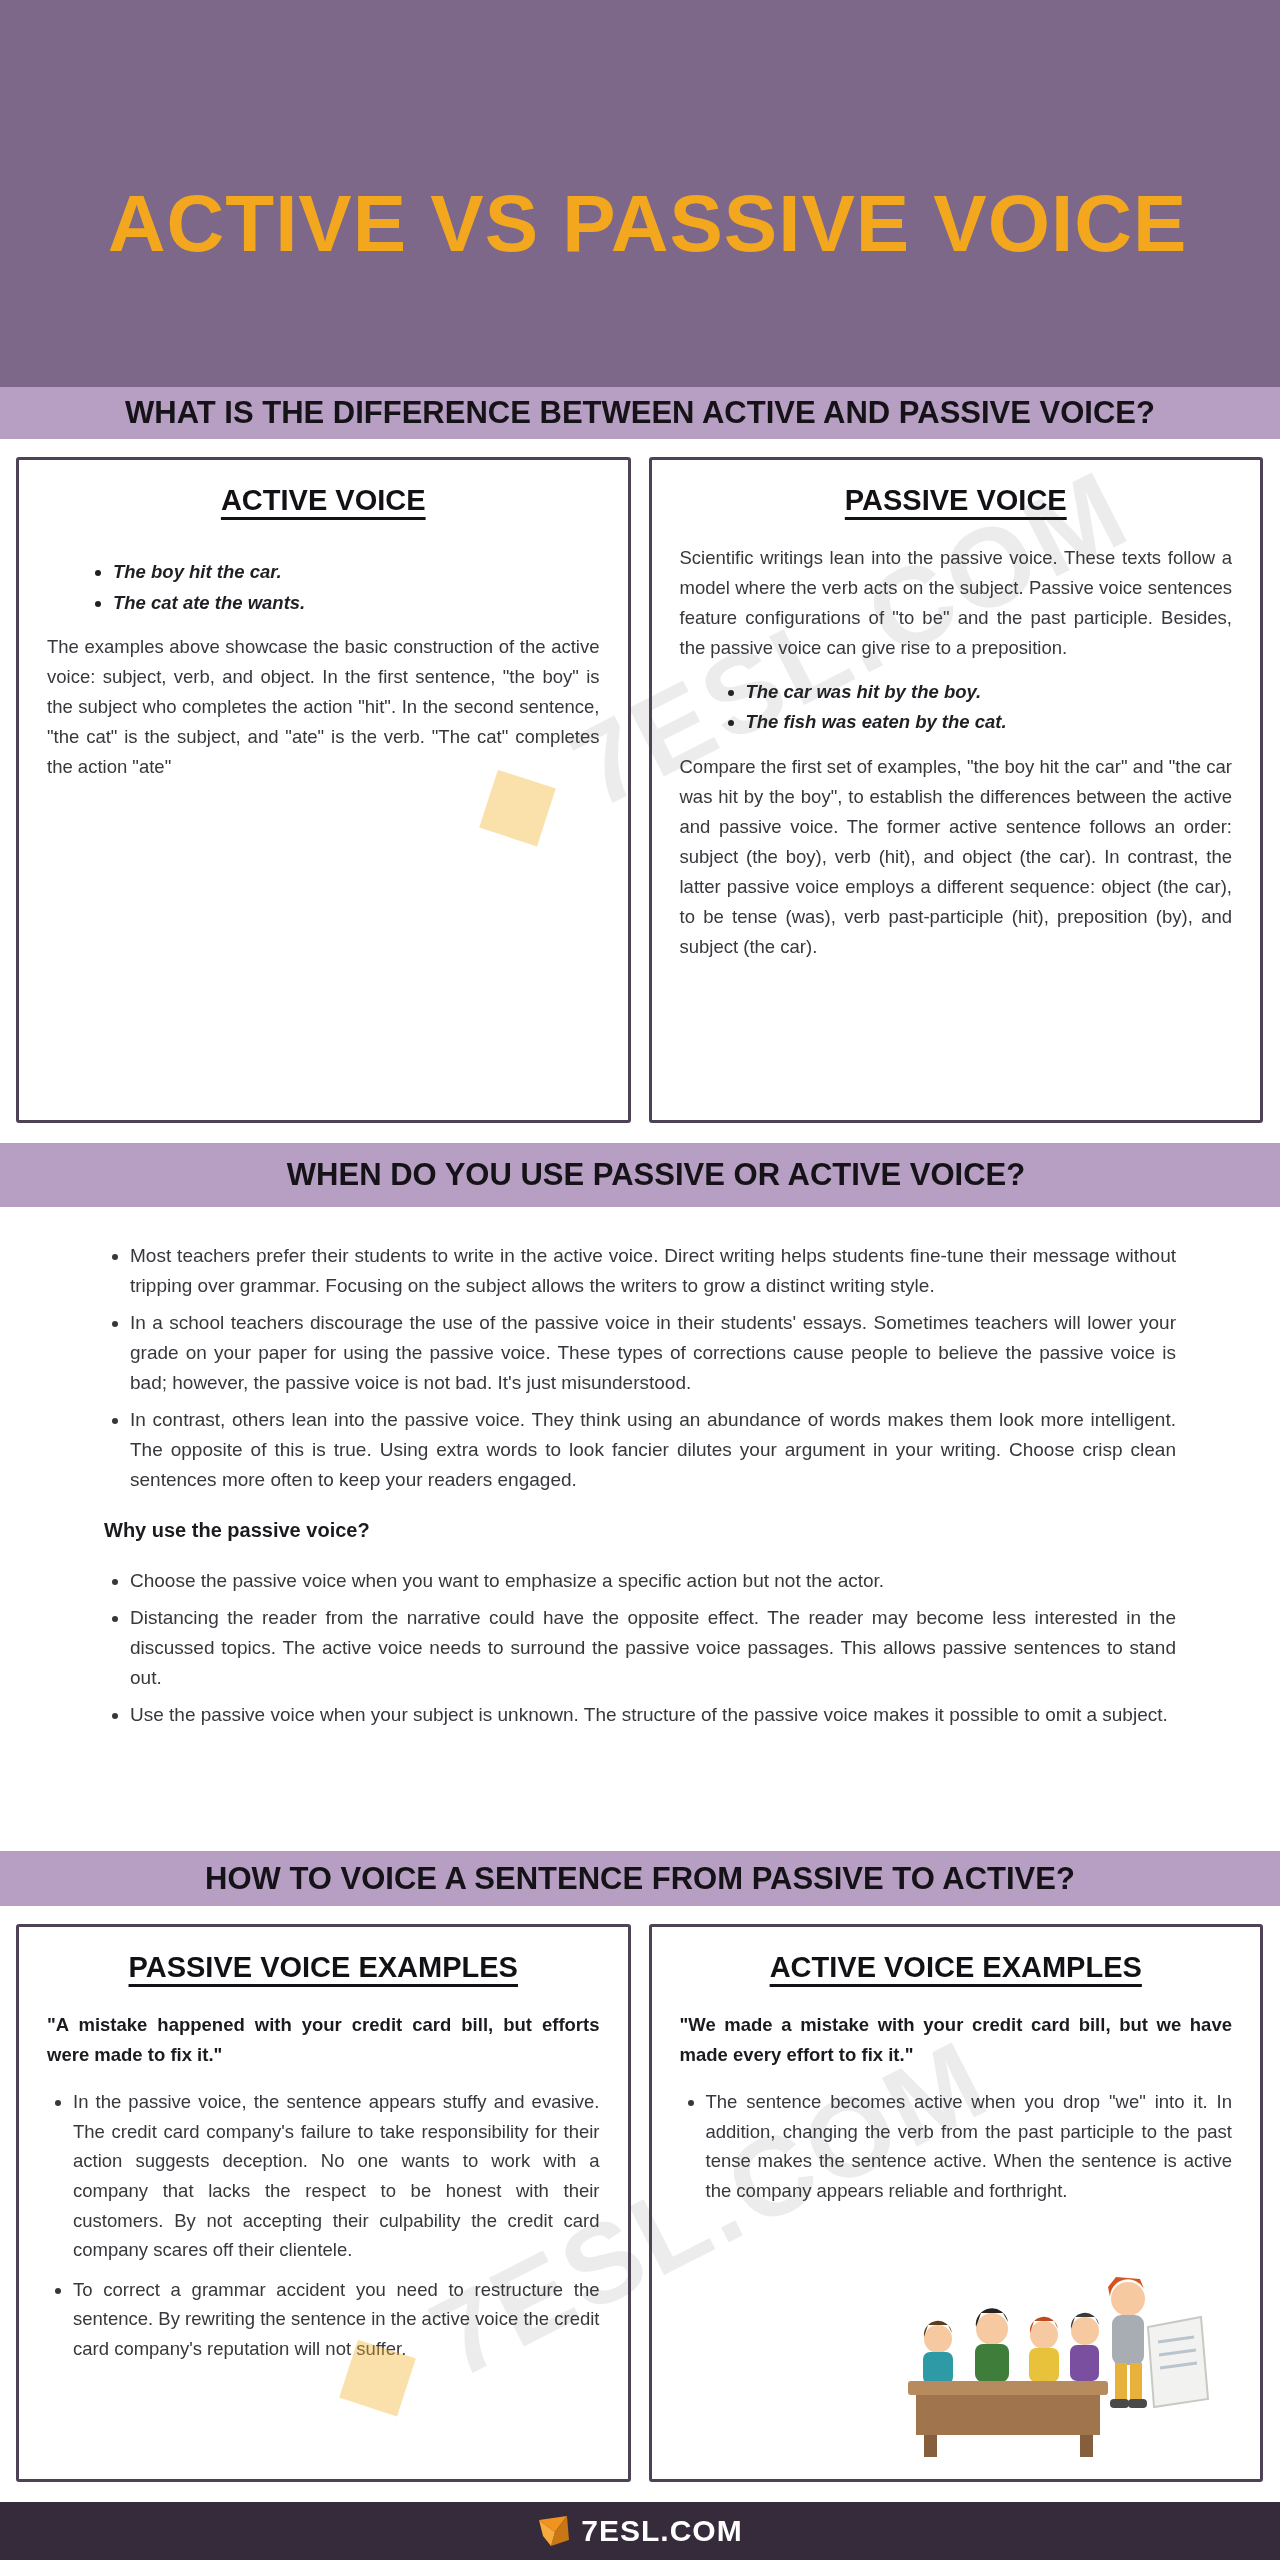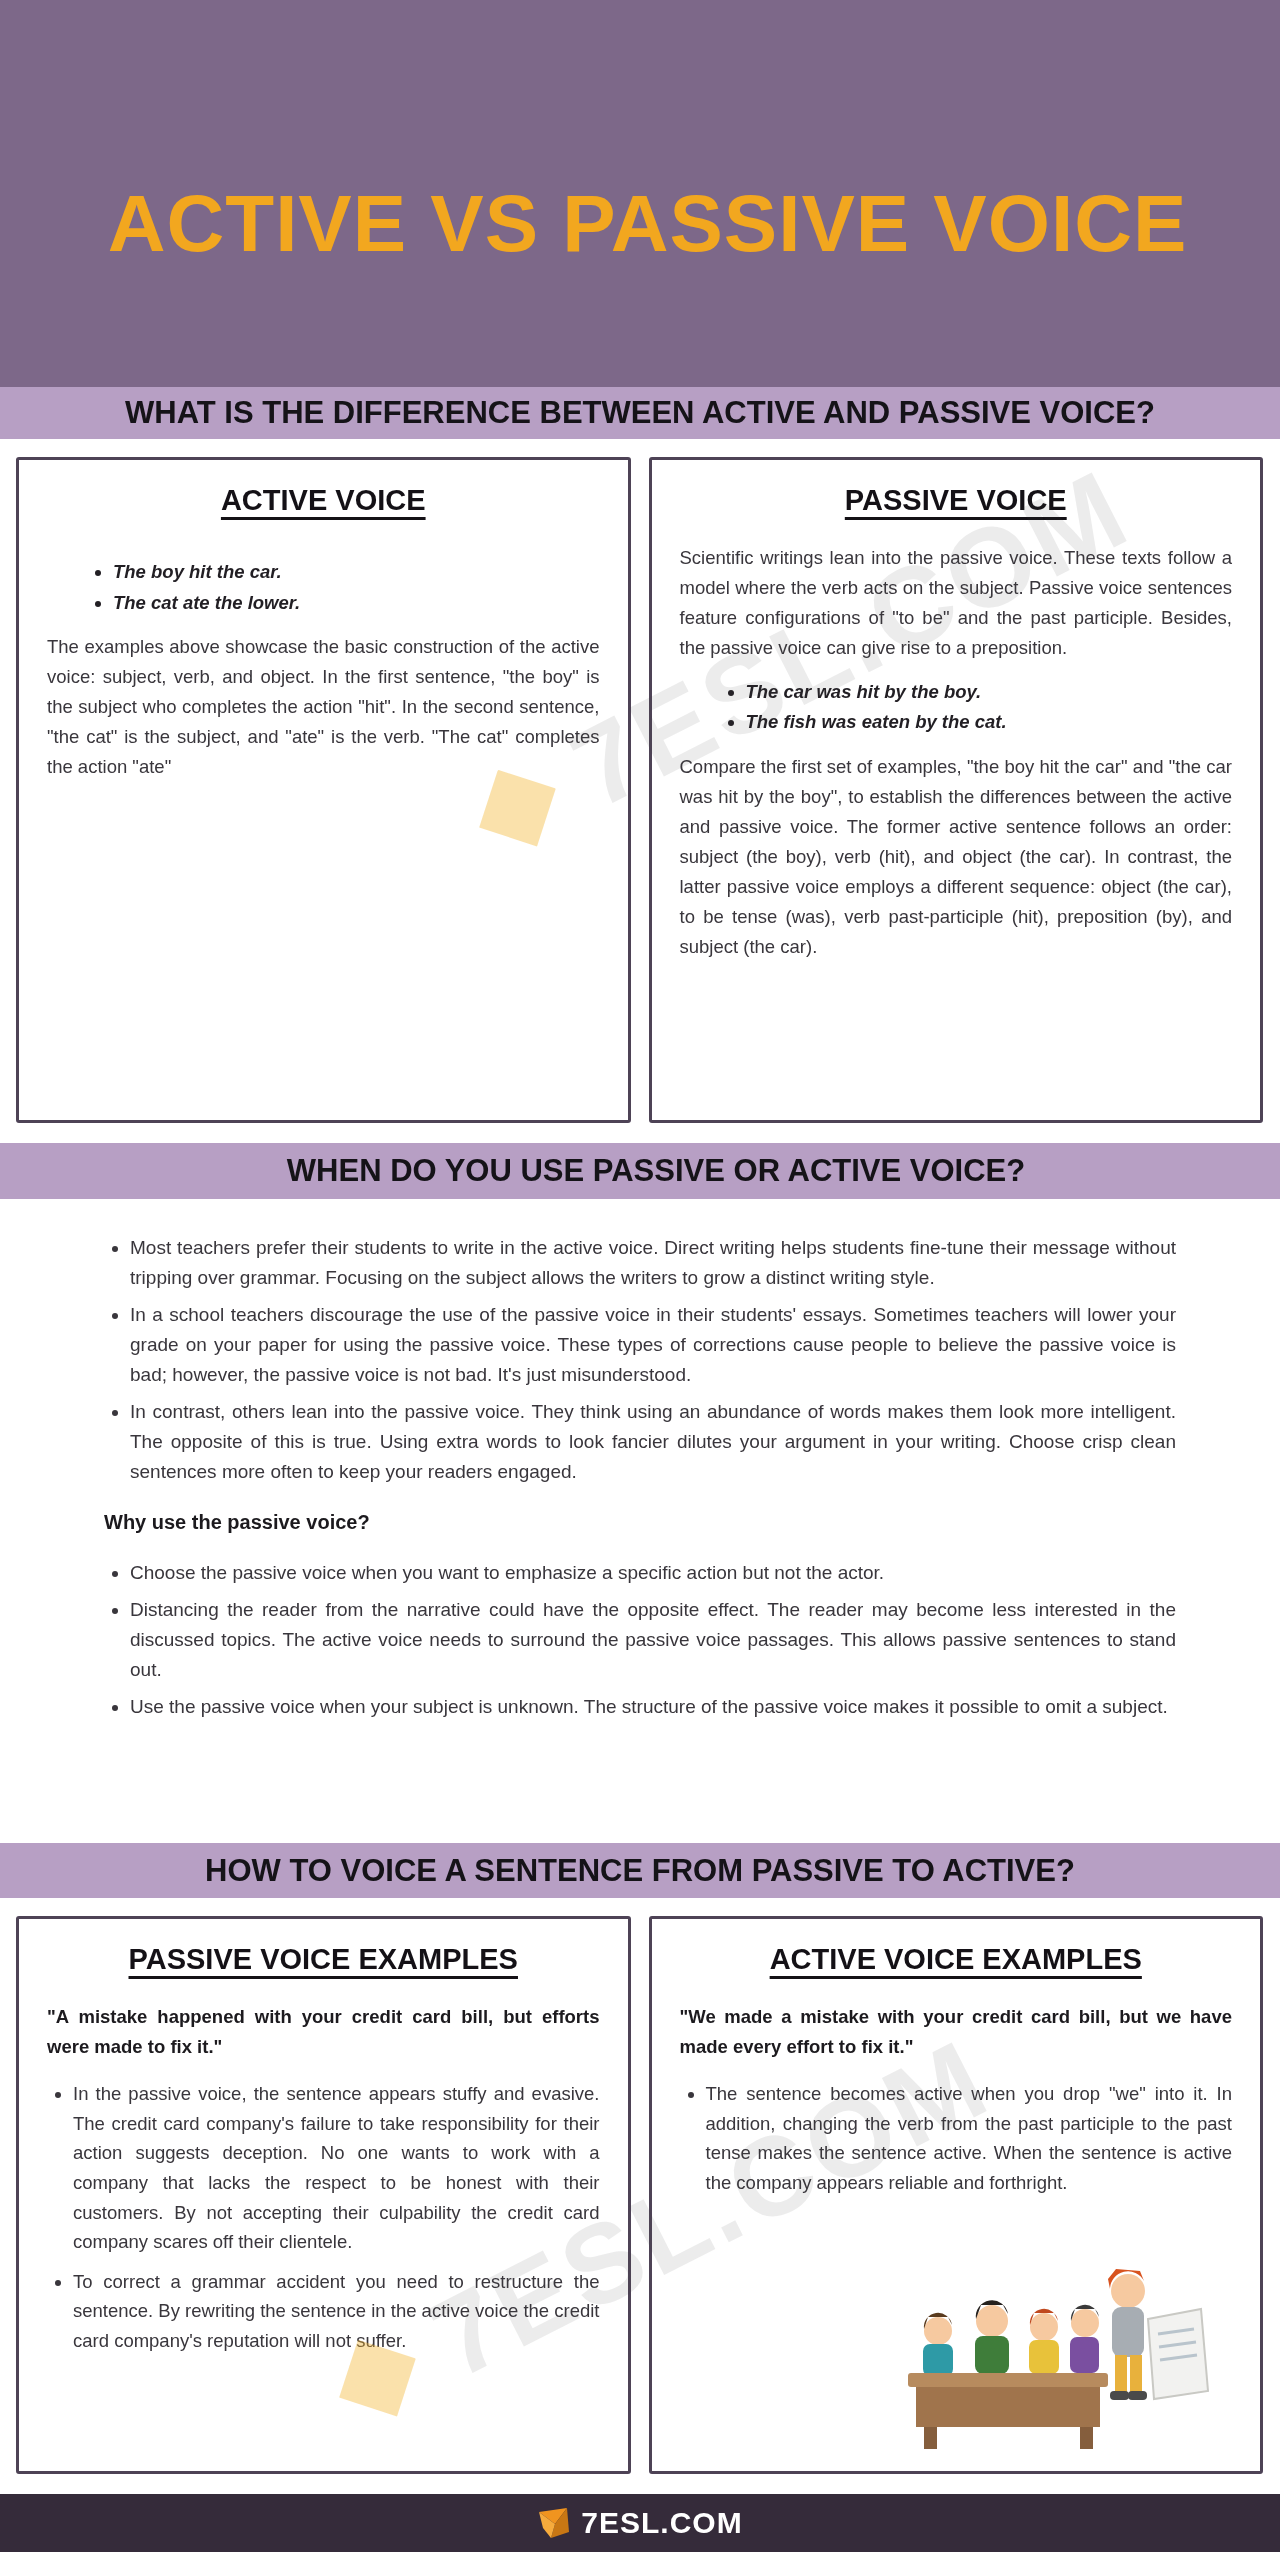--- a/index.html
+++ b/index.html
@@ -39,21 +39,21 @@
     justify-content:center;
   }
   .band h2 {
     font-size:31px;
     font-weight:bold;
     color:#151318;
     letter-spacing:0px;
     white-space:nowrap;
   }
   .band1 { height:52px; }
-  .band2 { height:56px;padding-left:32px; }
+  .band2 { height:64px;padding-left:32px; }
   .band3 { height:55px; }
 
   
   .boxes {
     display:flex;
     gap:18px;
     padding:18px 17px 20px 16px;
     background:#ffffff;
     align-items:stretch;
     overflow:hidden;
@@ -201,21 +201,21 @@
 
 <div class="band band1">
   <h2>WHAT IS THE DIFFERENCE BETWEEN ACTIVE AND PASSIVE VOICE?</h2>
 </div>
 
 <div class="boxes sec1">
   <div class="vbox">
     <h3 class="box-title">ACTIVE VOICE</h3>
     <ul class="examples">
       <li>The boy hit the car.</li>
-      <li>The cat ate the lower.</li>
+      <li>The cat ate the wants.</li>
     </ul>
     <p>The examples above showcase the basic construction of the active voice: subject, verb, and object. In the first sentence, "the boy" is the subject who completes the action "hit". In the second sentence, "the cat" is the subject, and "ate" is the verb. "The cat" completes the action "ate"</p>
   </div>
   <div class="vbox">
     <h3 class="box-title">PASSIVE VOICE</h3>
     <p>Scientific writings lean into the passive voice. These texts follow a model where the verb acts on the subject. Passive voice sentences feature configurations of "to be" and the past participle. Besides, the passive voice can give rise to a preposition.</p>
     <ul class="examples">
       <li>The car was hit by the boy.</li>
       <li>The fish was eaten by the cat.</li>
     </ul>

